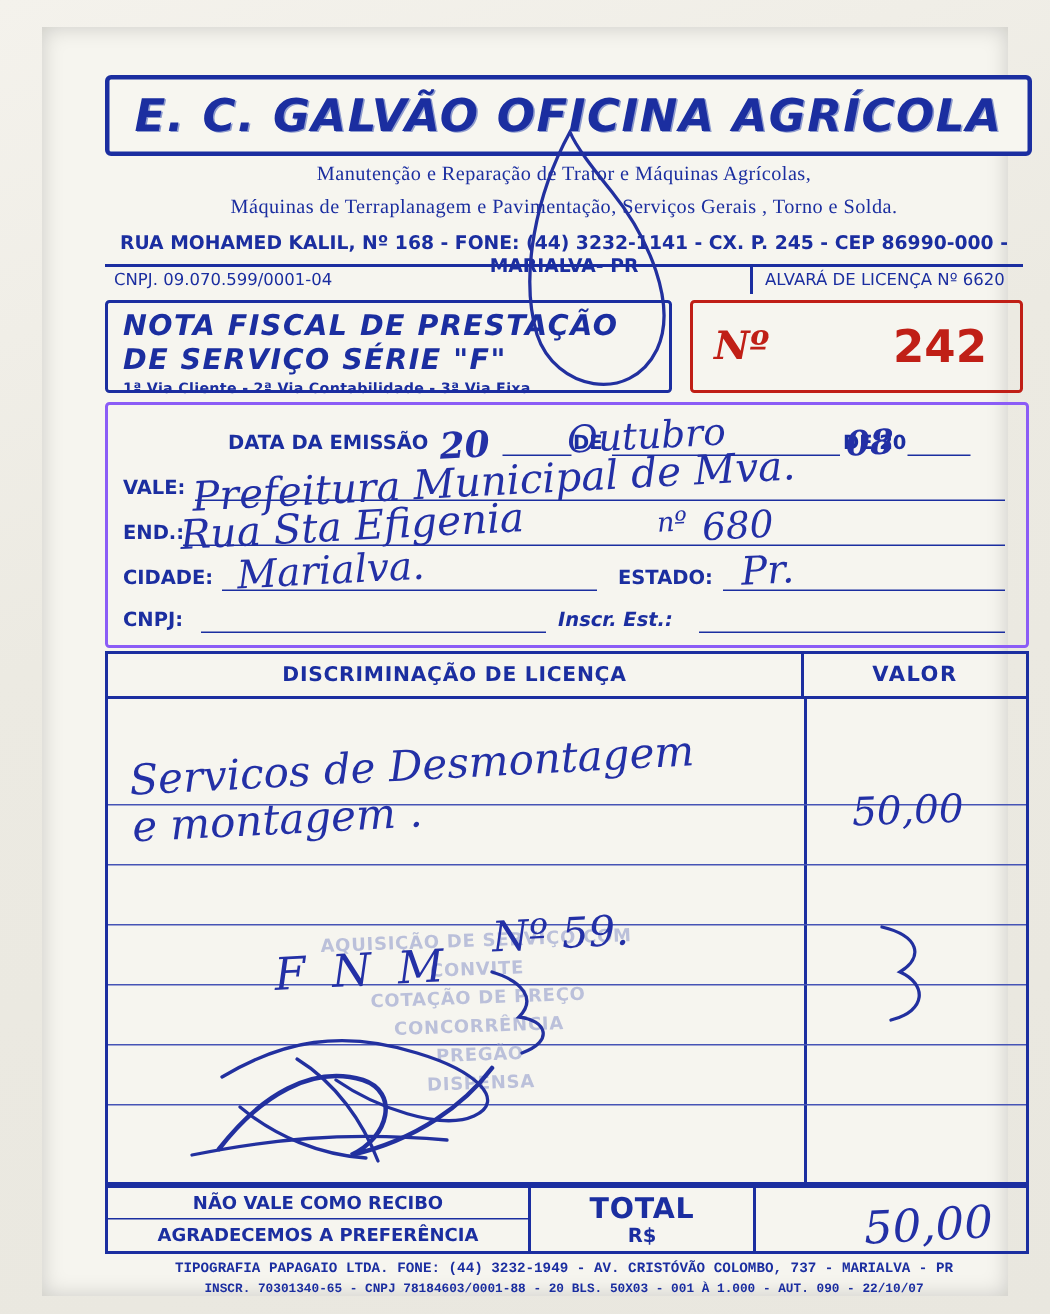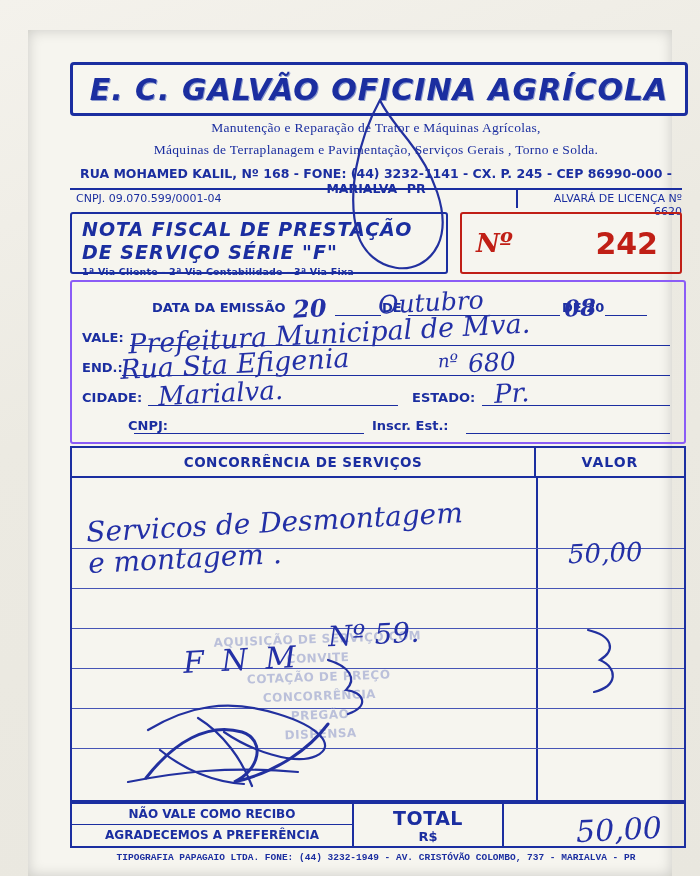--- a/index.html
+++ b/index.html
@@ -7,21 +7,21 @@
     width:700px;height:876px;
     background:#efefe9;
     font-family:"Liberation Serif", serif;
     overflow:hidden;
   }
   .sheet{
     position:absolute;left:0;top:0;width:700px;height:876px;
     background:linear-gradient(160deg,#f4f2ec 0%,#eceae2 40%,#e9e7df 100%);
   }
   .paper{
-    position:absolute;left:28px;top:30px;width:644px;height:846px;
+    position:absolute;left:28px;top:18px;width:644px;height:846px;
     background:#f6f5ef;
     box-shadow:0 0 14px rgba(0,0,0,.18) inset;
   }
   
   .hdr{
     position:absolute;left:42px;top:32px;width:612px;height:48px;
     border:3px solid #1b2ea0;border-radius:4px;
     display:flex;align-items:center;justify-content:center;
     background:#f7f6f0;
   }
@@ -42,22 +42,22 @@
   .addr{
     position:absolute;left:42px;top:136px;width:612px;text-align:center;
     color:#1b2ea0;font-family:"DejaVu Sans", sans-serif;font-weight:bold;font-size:12.5px;
   }
   .cnpjrow{
     position:absolute;left:42px;top:158px;width:612px;height:18px;
     border-top:2px solid #1b2ea0;
     display:flex;font-size:11px;color:#1b2ea0;
     font-family:"DejaVu Sans", sans-serif;
   }
-  .cnpjrow .c1{width:424px;padding:2px 16px 0 6px;border-right:2px solid #1b2ea0;}
-  .cnpjrow .c2{flex:1;padding:2px 0 0 8px;text-align:right;}
+  .cnpjrow .c1{width:424px;padding:2px 0 0 6px;border-right:2px solid #1b2ea0;}
+  .cnpjrow .c2{flex:1;padding:2px 0 0 8px;}
 
   
   .nfbox{
     position:absolute;left:42px;top:182px;width:378px;height:62px;
     border:2px solid #1b2ea0;border-radius:3px;
     padding:4px 0 0 10px;box-sizing:border-box;
   }
   .nf1,.nf2{
     font-family:"DejaVu Sans", sans-serif;font-weight:bold;font-style:italic;
     color:#1b2ea0;font-size:19px;letter-spacing:1px;
@@ -185,39 +185,39 @@
       <div class="rule" style="left:58px;top:63px;width:540px;"></div>
 
       <div class="fld" style="left:10px;top:78px;">END.:</div>
       <div class="rule" style="left:50px;top:93px;width:548px;"></div>
 
       <div class="fld" style="left:10px;top:108px;">CIDADE:</div>
       <div class="rule" style="left:76px;top:123px;width:250px;"></div>
       <div class="fld" style="left:340px;top:108px;">ESTADO:</div>
       <div class="rule" style="left:410px;top:123px;width:188px;"></div>
 
-      <div class="fld" style="left:10px;top:136px;margin-left:46px;">CNPJ:</div>
+      <div class="fld" style="left:10px;top:136px;">CNPJ:</div>
       <div class="rule" style="left:62px;top:151px;width:230px;"></div>
-      <div class="fld" style="left:300px;top:136px;">Inscr. Est.:</div>
+      <div class="fld" style="left:300px;top:136px;font-style:italic;">Inscr. Est.:</div>
       <div class="rule" style="left:394px;top:151px;width:204px;"></div>
     </div>
 
     <div class="hw" style="left:265px;top:264px;font-size:24px;font-weight:bold;">20</div>
     <div class="hw" style="left:350px;top:258px;font-size:25px;">Outubro</div>
     <div class="hw" style="left:536px;top:264px;font-size:23px;font-weight:bold;">08</div>
     <div class="hw" style="left:100px;top:288px;font-size:27px;">Prefeitura Municipal de Mva.</div>
     <div class="hw" style="left:92px;top:318px;font-size:27px;">Rua Sta Efigenia</div>
     <div class="hw" style="left:410px;top:320px;font-size:18px;">nº</div>
     <div class="hw" style="left:440px;top:318px;font-size:25px;">680</div>
     <div class="hw" style="left:130px;top:348px;font-size:26px;">Marialva.</div>
     <div class="hw" style="left:466px;top:348px;font-size:26px;">Pr.</div>
 
     <div class="tbl">
       <div class="tbl-head">
-        <div class="th-desc">CONCORRÊNCIA DE SERVIÇOS</div>
+        <div class="th-desc">DISCRIMINAÇÃO DE LICENÇA</div>
         <div class="th-val">VALOR</div>
       </div>
       <div class="vline"></div>
       <div class="hline" style="top:100px;"></div>
       <div class="hline" style="top:140px;"></div>
       <div class="hline" style="top:180px;"></div>
       <div class="hline" style="top:220px;"></div>
       <div class="hline" style="top:260px;"></div>
       <div class="hline" style="top:300px;"></div>
     </div>
@@ -259,15 +259,16 @@
       </div>
       <div class="f-tot">
         <div class="t1">TOTAL</div>
         <div class="t2">R$</div>
       </div>
       <div class="f-amount"></div>
     </div>
     <div class="hw" style="left:548px;top:782px;font-size:30px;">50,00</div>
 
     <div class="print1">TIPOGRAFIA PAPAGAIO LTDA. FONE: (44) 3232-1949 - AV. CRISTÓVÃO COLOMBO, 737 - MARIALVA - PR</div>
+    <div class="print2">INSCR. 70301340-65 - CNPJ 78184603/0001-88 -  20 BLS. 50X03 - 001 À 1.000 - AUT. 090 - 22/10/07</div>
 
   </div>
 </div>
 
 </body></html>

